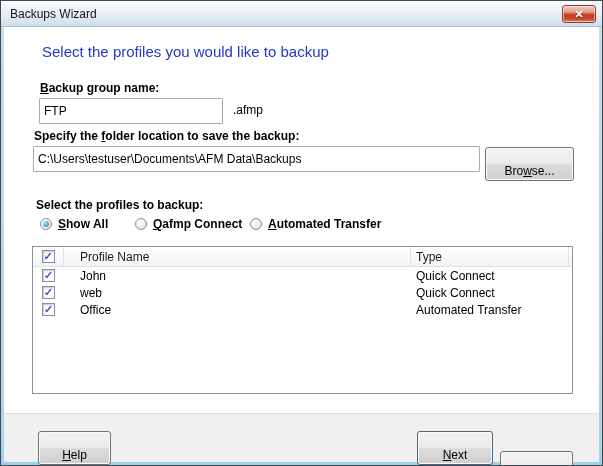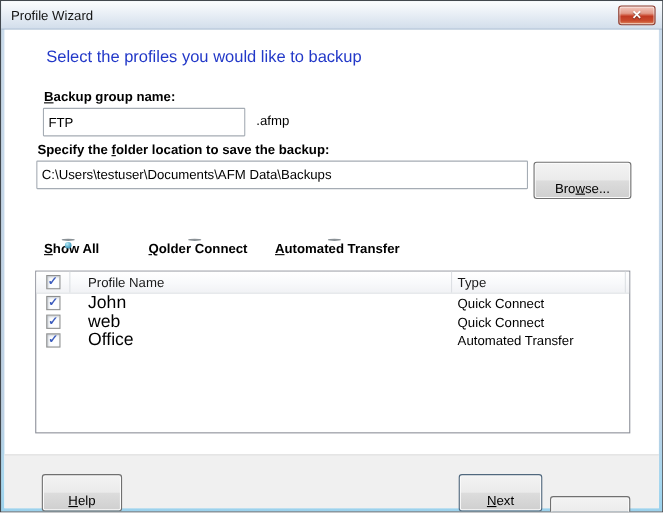--- a/index.html
+++ b/index.html
@@ -42,21 +42,21 @@
   .suffix { position:absolute; font-size:12px; }
 
   .btn {
     position:absolute; box-sizing:border-box; border:1px solid #707070; border-radius:3px;
     background:linear-gradient(180deg,#f3f3f3 0%,#ebebeb 48%,#dcdcdc 52%,#cfcfcf 100%);
     box-shadow: inset 0 0 0 1px #fbfbfb; font-size:12px; color:#000; padding:16px; cursor:default;
   }
   .btn.default { border-color:#50687e; }
 
   
-  .radio-item { position:absolute; display:flex; align-items:center; height:14px;flex-direction:column; }
+  .radio-item { position:absolute; display:flex; align-items:center; height:14px; }
   .radio {
     position:relative; width:12px; height:12px; border-radius:50%; box-sizing:border-box;
     border:1px solid #8a9196; margin-right:6px;
     background:radial-gradient(circle at 30% 30%, #ffffff, #e7eaec 65%, #cfd4d8);
   }
   .radio.on::after {
     content:""; position:absolute; left:2px; top:2px; width:6px; height:6px; border-radius:50%;
     background:radial-gradient(circle at 35% 30%, #b9ebf6, #57aac9 55%, #1f7094);
   }
   .radio-item .lbl-inline { font-weight:bold; font-size:12px; white-space:nowrap; }
@@ -72,21 +72,21 @@
     border-bottom:1px solid #dde0e4;
   }
   .th { box-sizing:border-box; border-right:1px solid #dde0e4; display:flex; align-items:center; font-size:12px; color:#1a1a1a; }
   .col-check { width:31px; justify-content:center; }
   .col-name  { width:347px; padding-left:16px; }
   .col-type  { width:158px; padding-left:5px; }
   .col-fill  { flex:1; border-right:none; }
 
   .row { display:flex; align-items:center; height:17px; }
   .cell-check { width:31px; display:flex; justify-content:center; }
-  .cell-name  { width:347px; padding-left:16px; box-sizing:border-box; font-size:16px; }
+  .cell-name  { width:347px; padding-left:16px; box-sizing:border-box; font-size:12px; }
   .cell-type  { padding-left:5px; font-size:12px; }
 
   .checkbox {
     width:13px; height:13px; box-sizing:border-box; border:1px solid #8e8f8f; background:#fdfeff;
     box-shadow: inset 1px 1px 2px rgba(115,125,140,.4);
     display:flex; align-items:center; justify-content:center;
   }
   .checkbox span { color:#3b5bbd; font-weight:bold; font-size:11px; line-height:11px; margin-top:-1px; }
 
   
@@ -94,46 +94,47 @@
     position:absolute; left:0; bottom:0; width:100%; height:49px; box-sizing:border-box;
     background:#f0f0f0; border-top:1px solid #dfdfdf;
   }
 </style>
 </head>
 <body>
 
 <div class="window">
 
   <div class="titlebar">
-    <span class="title">Profile Wizard</span>
+    <span class="title">Backups Wizard</span>
     <div class="close-btn">
       <span>✕</span>
     </div>
   </div>
 
   <div class="client">
 
     <h1 class="heading">Select the profiles you would like to backup</h1>
 
     <span class="lbl" style="left:36px; top:54px;"><span></span><u>B</u><span>ackup group name:</span></span>
     <input class="textbox" style="left: 35px; top: 71px; width: 184px; height: 23px;" value="FTP">
     <span class="suffix" style="left:229px; top:76px;">.afmp</span>
 
     <span class="lbl" style="left:30px; top:102px;"><span>Specify the </span><u>f</u><span>older location to save the backup:</span></span>
     <input class="textbox" style="left: 29px; top: 119px; width: 447px; height: 24px;" value="C:\Users\testuser\Documents\AFM Data\Backups">
     <button class="btn" style="left:481px; top:120px; width:89px; height:25px;"><span>Bro</span><u>w</u><span>se...</span></button>
 
+    <span class="lbl" style="left:32px; top:171px;">Select the profiles to backup:</span>
 
     <div class="radio-item" style="left:36px; top:190px;">
       <span class="radio on"></span>
       <span class="lbl-inline"><span></span><u>S</u><span>how All</span></span>
     </div>
     <div class="radio-item" style="left:131px; top:190px;">
       <span class="radio"></span>
-      <span class="lbl-inline"><span></span><u>Q</u><span>older Connect</span></span>
+      <span class="lbl-inline"><span></span><u>Q</u><span>afmp Connect</span></span>
     </div>
     <div class="radio-item" style="left:246px; top:190px;">
       <span class="radio"></span>
       <span class="lbl-inline"><span></span><u>A</u><span>utomated Transfer</span></span>
     </div>
 
     <div class="table">
       <div class="thead">
         <div class="th col-check">
           <span class="checkbox">

